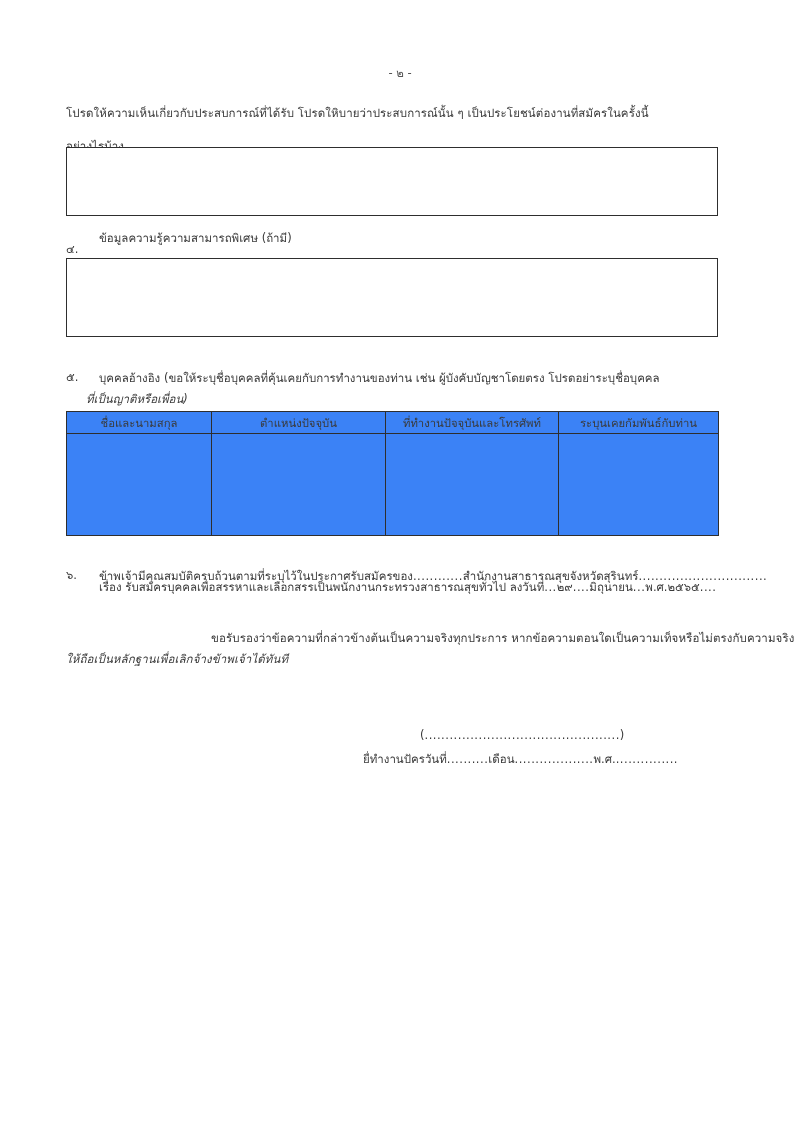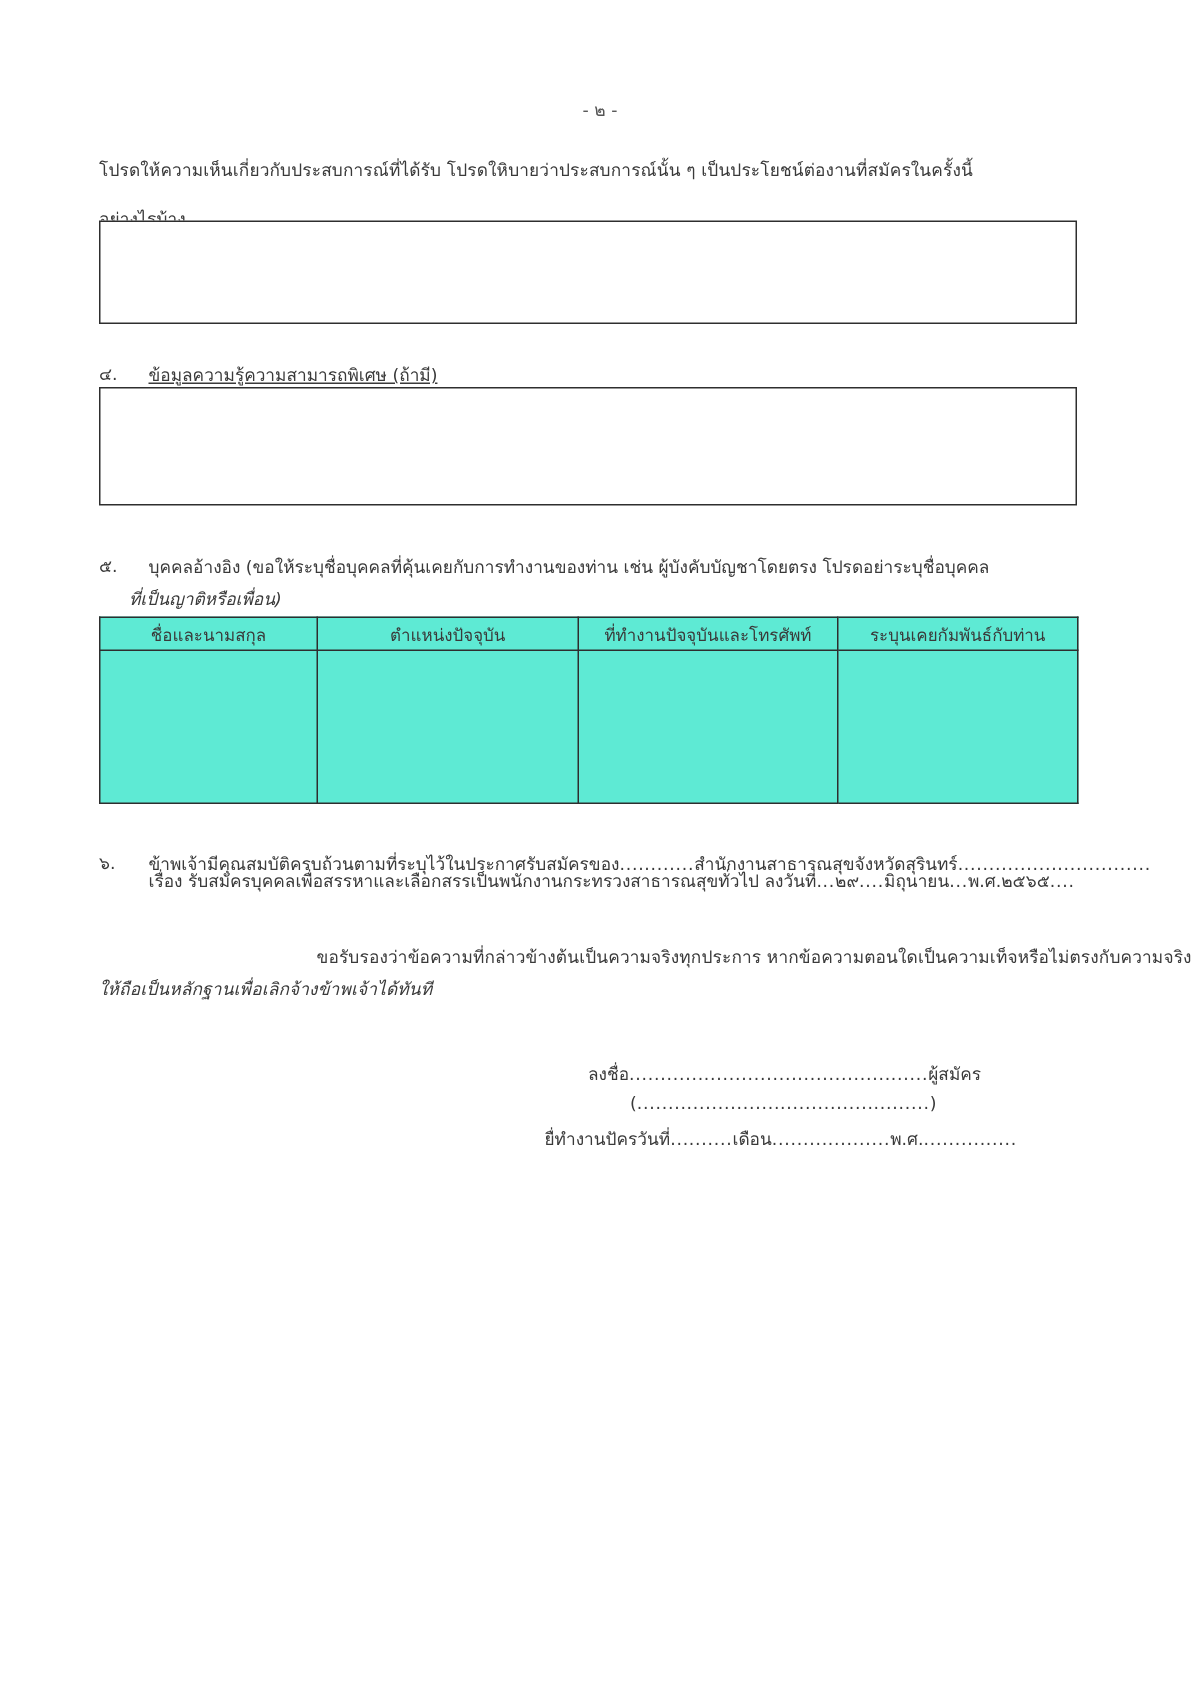--- a/index.html
+++ b/index.html
@@ -58,21 +58,21 @@
     border: 1.3px solid #2e2e2e;
     background: #ffffff;
     box-sizing: border-box;
   }
 
   
   .ref-table {
     position: absolute;
     border-collapse: collapse;
     table-layout: fixed;
-    background: #5eead4;
+    background: #3b82f6;
   }
   .ref-table th,
   .ref-table td {
     border: 1.2px solid #2e2e2e;
     font-weight: normal;
     font-size: 11.3px;
     color: #3a3a3a;
     text-align: center;
     padding: 0;
     box-sizing: border-box;
@@ -96,21 +96,21 @@
 <div id="page">
 
   <div class="pagenum">- ๒ -</div>
 
   <div class="txt" style="left:66px; top:103px;">โปรดให้ความเห็นเกี่ยวกับประสบการณ์ที่ได้รับ โปรดใหิบายว่าประสบการณ์นั้น ๆ เป็นประโยชน์ต่องานที่สมัครในครั้งนี้</div>
   <div class="txt" style="left:66px; top:124px;margin-top:12px;">อย่างไรบ้าง</div>
 
   <div class="answerbox" style="left:66px; top:147px; width:652px; height:69px;"></div>
 
   <div class="sec-num" style="left:66px; top:240px;">๔.</div>
-  <div class="sec-body" style="left:99px; top:240px;text-decoration:underline;">ข้อมูลความรู้ความสามารถพิเศษ (ถ้ามี)</div>
+  <div class="sec-body" style="left:99px; top:228px;">ข้อมูลความรู้ความสามารถพิเศษ (ถ้ามี)</div>
 
   <div class="answerbox" style="left:66px; top:258px; width:652px; height:79px;"></div>
 
   <div class="sec-num" style="left:66px; top:368px;">๕.</div>
   <div class="sec-body" style="left:99px; top:368px;">บุคคลอ้างอิง (ขอให้ระบุชื่อบุคคลที่คุ้นเคยกับการทำงานของท่าน เช่น ผู้บังคับบัญชาโดยตรง โปรดอย่าระบุชื่อบุคคล</div>
   <div class="sec-body" style="left:86px; top:389px;font-style:italic;">ที่เป็นญาติหรือเพื่อน)</div>
 
   <table class="ref-table" style="left:66px; top:411px; width:652px;">
     <colgroup>
       <col style="width:145px;">
@@ -142,23 +142,20 @@
     <span>ข้าพเจ้ามีคุณสมบัติครบถ้วนตามที่ระบุไว้ในประกาศรับสมัครของ</span><span class="dots">............</span><span>สำนักงานสาธารณสุขจังหวัดสุรินทร์</span><span class="dots">...............................</span>
   </div>
 
   <div class="sec-body" style="left:99px; top:577px; white-space:nowrap;">
     <span>เรื่อง รับสมัครบุคคลเพื่อสรรหาและเลือกสรรเป็นพนักงานกระทรวงสาธารณสุขทั่วไป ลงวันที่</span><span class="dots">...</span><span>๒๙</span><span class="dots">....</span><span>มิถุนายน</span><span class="dots">...</span><span>พ.ศ.</span><span>๒๕๖๕</span><span class="dots">....</span>
   </div>
 
   <div class="txt" style="left:171px; top:628px;margin-left:40px;">ขอรับรองว่าข้อความที่กล่าวข้างต้นเป็นความจริงทุกประการ หากข้อความตอนใดเป็นความเท็จหรือไม่ตรงกับความจริง</div>
   <div class="txt" style="left:66px; top:649px;font-style:italic;">ให้ถือเป็นหลักฐานเพื่อเลิกจ้างข้าพเจ้าได้ทันที</div>
 
-  <div class="sig-line" style="left:392px; top:707px;">
-    <span>ลงชื่อ</span><span class="dots">................................................</span><span>ผู้สมัคร</span>
-  </div>
 
   <div class="sig-line" style="left:420px; top:728px;">
     <span>(</span><span class="dots">...............................................</span><span>)</span>
   </div>
 
   <div class="sig-line" style="left:363px; top:750px;">
     <span>ยื่ทำงานปัครวันที่</span><span class="dots">..........</span><span>เดือน</span><span class="dots">...................</span><span>พ.ศ.</span><span class="dots">...............</span>
   </div>
 
 </div>

